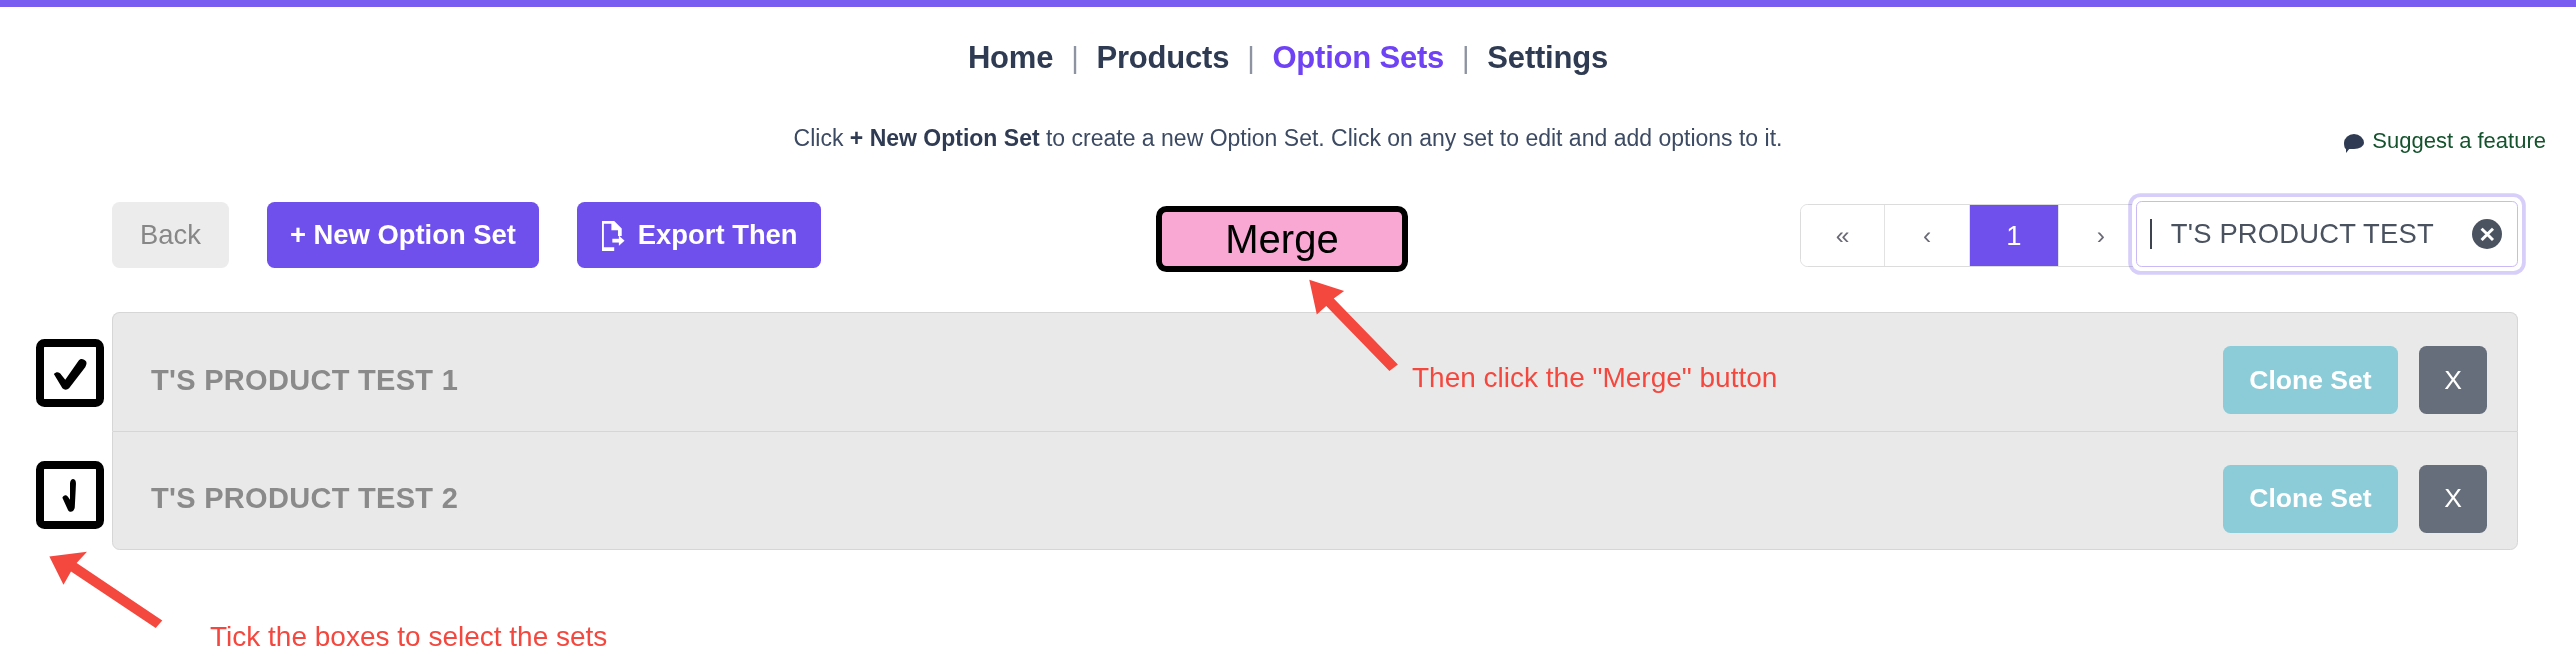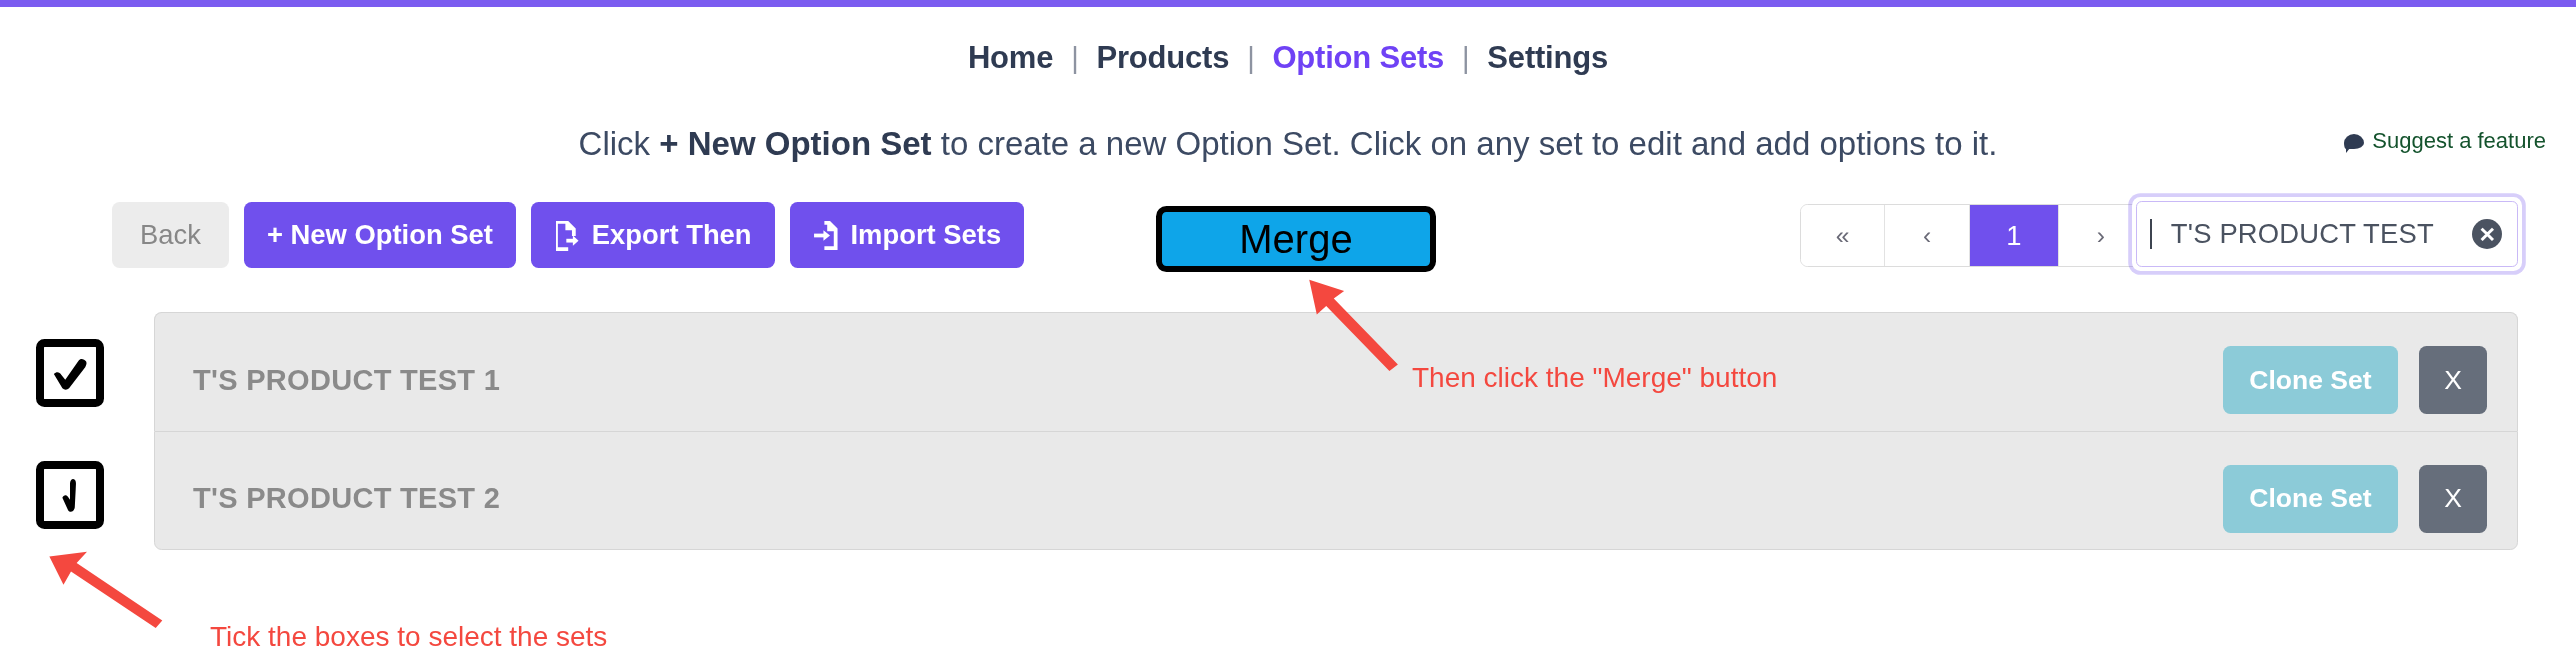--- a/index.html
+++ b/index.html
@@ -46,21 +46,21 @@
     font-size: 29px;
   }
 
   
   #instruction {
     position: absolute;
     top: 125px;
     left: 0;
     width: 2576px;
     text-align: center;
-    font-size: 33px;
+    font-size: 23px;
     color: #3c4a63;
   }
   #instruction .bold { font-weight: bold; color: #2f3b52; }
 
   
   #suggest-link {
     position: absolute;
     top: 128px;
     right: 30px;
     display: flex;
@@ -86,21 +86,21 @@
     border-right: 2.8px solid transparent;
   }
 
   
   #toolbar {
     position: absolute;
     top: 202px;
     left: 112px;
     display: flex;
     align-items: flex-start;
-    gap: 15px;
+    gap: 38px;
   }
   .btn {
     border: none;
     border-radius: 7.6px;
     font-family: "Liberation Sans", sans-serif;
     font-size: 27.4px;
     font-weight: bold;
     padding: 0 23px;
     height: 66px;
     display: inline-flex;
@@ -229,21 +229,20 @@
   .option-row {
     height: 119px;
     background: #e9e9e9;
     border: 0.9px solid #d6d6d6;
     border-bottom: none;
     display: flex;
     align-items: center;
     padding: 16px 30px 0 38px;
     box-sizing: border-box;
     cursor: pointer;
-    margin-left: 42px;
   }
   .option-row:first-child {
     border-top-left-radius: 7.6px;
     border-top-right-radius: 7.6px;
   }
   .option-row:last-child {
     border-bottom: 0.9px solid #d6d6d6;
     border-bottom-left-radius: 7.6px;
     border-bottom-right-radius: 7.6px;
   }
@@ -284,25 +283,25 @@
     width: 68px;
     cursor: pointer;
   }
 
   
   .anno { position: absolute; pointer-events: none; }
 
   #anno-merge-box {
     left: 1156px;
     top: 206px;
-    width: 280px;
+    width: 252px;
     height: 66px;
     border: 6.6px solid #000000;
     border-radius: 10.4px;
-    background: #0ea5e9;
+    background: #f9a8d4;
     display: flex;
     align-items: center;
     justify-content: center;
     box-sizing: border-box;
   }
   #anno-merge-label {
     font-size: 40px;
     color: #000000;
     font-family: "Liberation Sans", sans-serif;
     line-height: 1;
@@ -363,30 +362,20 @@
   <button class="btn btn-primary">+ New Option Set</button>
   <button class="btn btn-primary">
     <span class="icon-file">
       <svg width="25.6" height="31" viewBox="0 0 27 33" fill="none">
         <path d="M2 1 h13 l8 8 v8 h-4 v-6 h-7 v-7 h-8 v25 h11 v4 h-13 z" fill="#ffffff"></path>
         <rect x="13" y="20" width="9" height="4" fill="#ffffff"></rect>
         <path d="M20 16.5 l6 5.5 -6 5.5 z" fill="#ffffff"></path>
       </svg>
     </span>
     <span>Export Then</span>
-  </button>
-  <button class="btn btn-primary">
-    <span class="icon-file">
-      <svg width="25.6" height="31" viewBox="0 0 27 33" fill="none">
-        <path d="M12 1 h6 l8 8 v23 h-14 v-4 h10 v-16 h-7 v-7 h-3 z" fill="#ffffff"></path>
-        <rect x="1" y="14.5" width="12" height="4" fill="#ffffff"></rect>
-        <path d="M11 11 l7 5.5 -7 5.5 z" fill="#ffffff"></path>
-      </svg>
-    </span>
-    <span>Import Sets</span>
   </button>
 </div>
 
 <div id="pagination">
   <div class="page-cell">«</div>
   <div class="page-cell">‹</div>
   <div class="page-cell active">1</div>
   <div class="page-cell">›</div>
   <div class="page-cell">»</div>
 </div>

